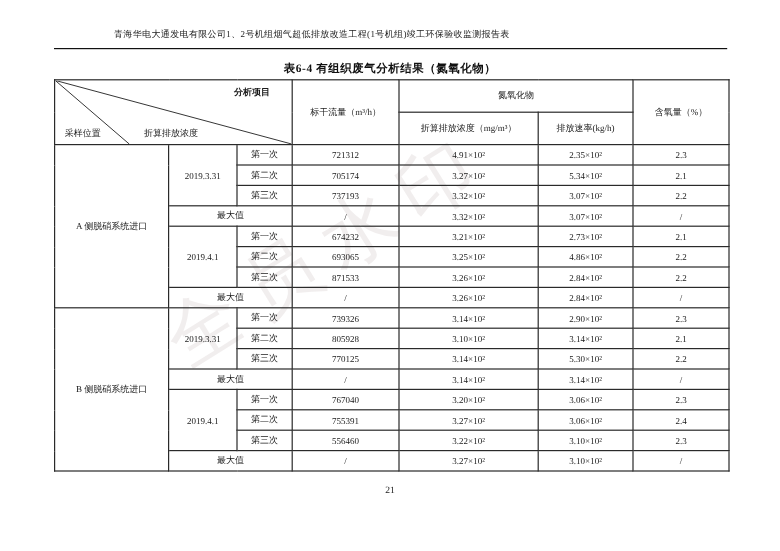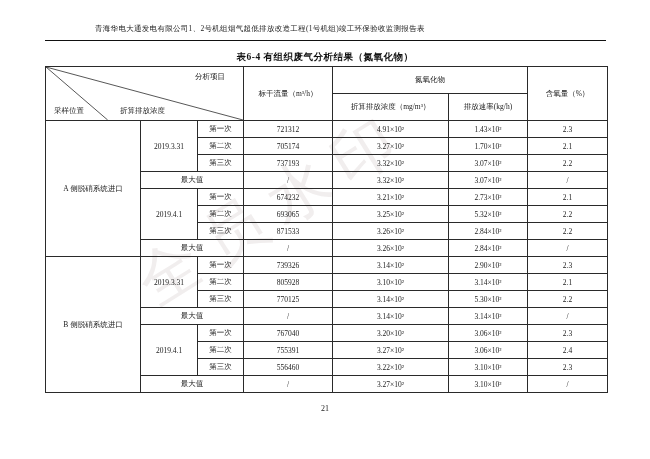--- a/index.html
+++ b/index.html
@@ -36,21 +36,21 @@
     font-size:7.5px; font-weight:normal;
     text-align:center; vertical-align:middle;
     padding:0 1px;
     color:#1a1a1a;
     overflow:hidden;
   }
   table.main thead td, table.main thead th { height:27px; }
   table.main tbody td { height:17px; }
   .corner { position:relative; padding:0; }
   .corner svg { position:absolute; left:0; top:0; width:100%; height:100%; }
-  .corner .lbl-top    { position:absolute; right:18px; top:5px;  font-size:7.5px; }
+  .corner .lbl-top    { position:absolute; right:18px; top:5px;  font-size:7.5px;font-weight:bold; }
   .corner .lbl-mid    { position:absolute; left:74px; bottom:4px; font-size:7.5px; }
   .corner .lbl-bottom { position:absolute; left:8px;  bottom:4px; font-size:7.5px; }
   .watermark {
     position:absolute; left:110px; top:130px; width:440px;
     font-size:62px; letter-spacing:14px; white-space:nowrap;
     color:rgba(186,168,168,0.20);
     transform:rotate(-32deg);
     pointer-events:none;
     font-family:"Liberation Serif","DejaVu Serif",serif;
   }
@@ -101,28 +101,28 @@
         <td>排放速率(kg/h)</td>
       </tr>
     </thead>
     <tbody>
         <tr>
           <td rowspan="8">A 侧脱硝系统进口</td>
           <td rowspan="3">2019.3.31</td>
           <td>第一次</td>
           <td>721312</td>
           <td>4.91×10²</td>
-          <td>1.43×10²</td>
+          <td>2.35×10²</td>
           <td>2.3</td>
         </tr>
         <tr>
           <td>第二次</td>
           <td>705174</td>
           <td>3.27×10²</td>
-          <td>1.70×10²</td>
+          <td>5.34×10²</td>
           <td>2.1</td>
         </tr>
         <tr>
           <td>第三次</td>
           <td>737193</td>
           <td>3.32×10²</td>
           <td>3.07×10²</td>
           <td>2.2</td>
         </tr>
         <tr>
@@ -137,21 +137,21 @@
           <td>第一次</td>
           <td>674232</td>
           <td>3.21×10²</td>
           <td>2.73×10²</td>
           <td>2.1</td>
         </tr>
         <tr>
           <td>第二次</td>
           <td>693065</td>
           <td>3.25×10²</td>
-          <td>5.32×10²</td>
+          <td>4.86×10²</td>
           <td>2.2</td>
         </tr>
         <tr>
           <td>第三次</td>
           <td>871533</td>
           <td>3.26×10²</td>
           <td>2.84×10²</td>
           <td>2.2</td>
         </tr>
         <tr>

